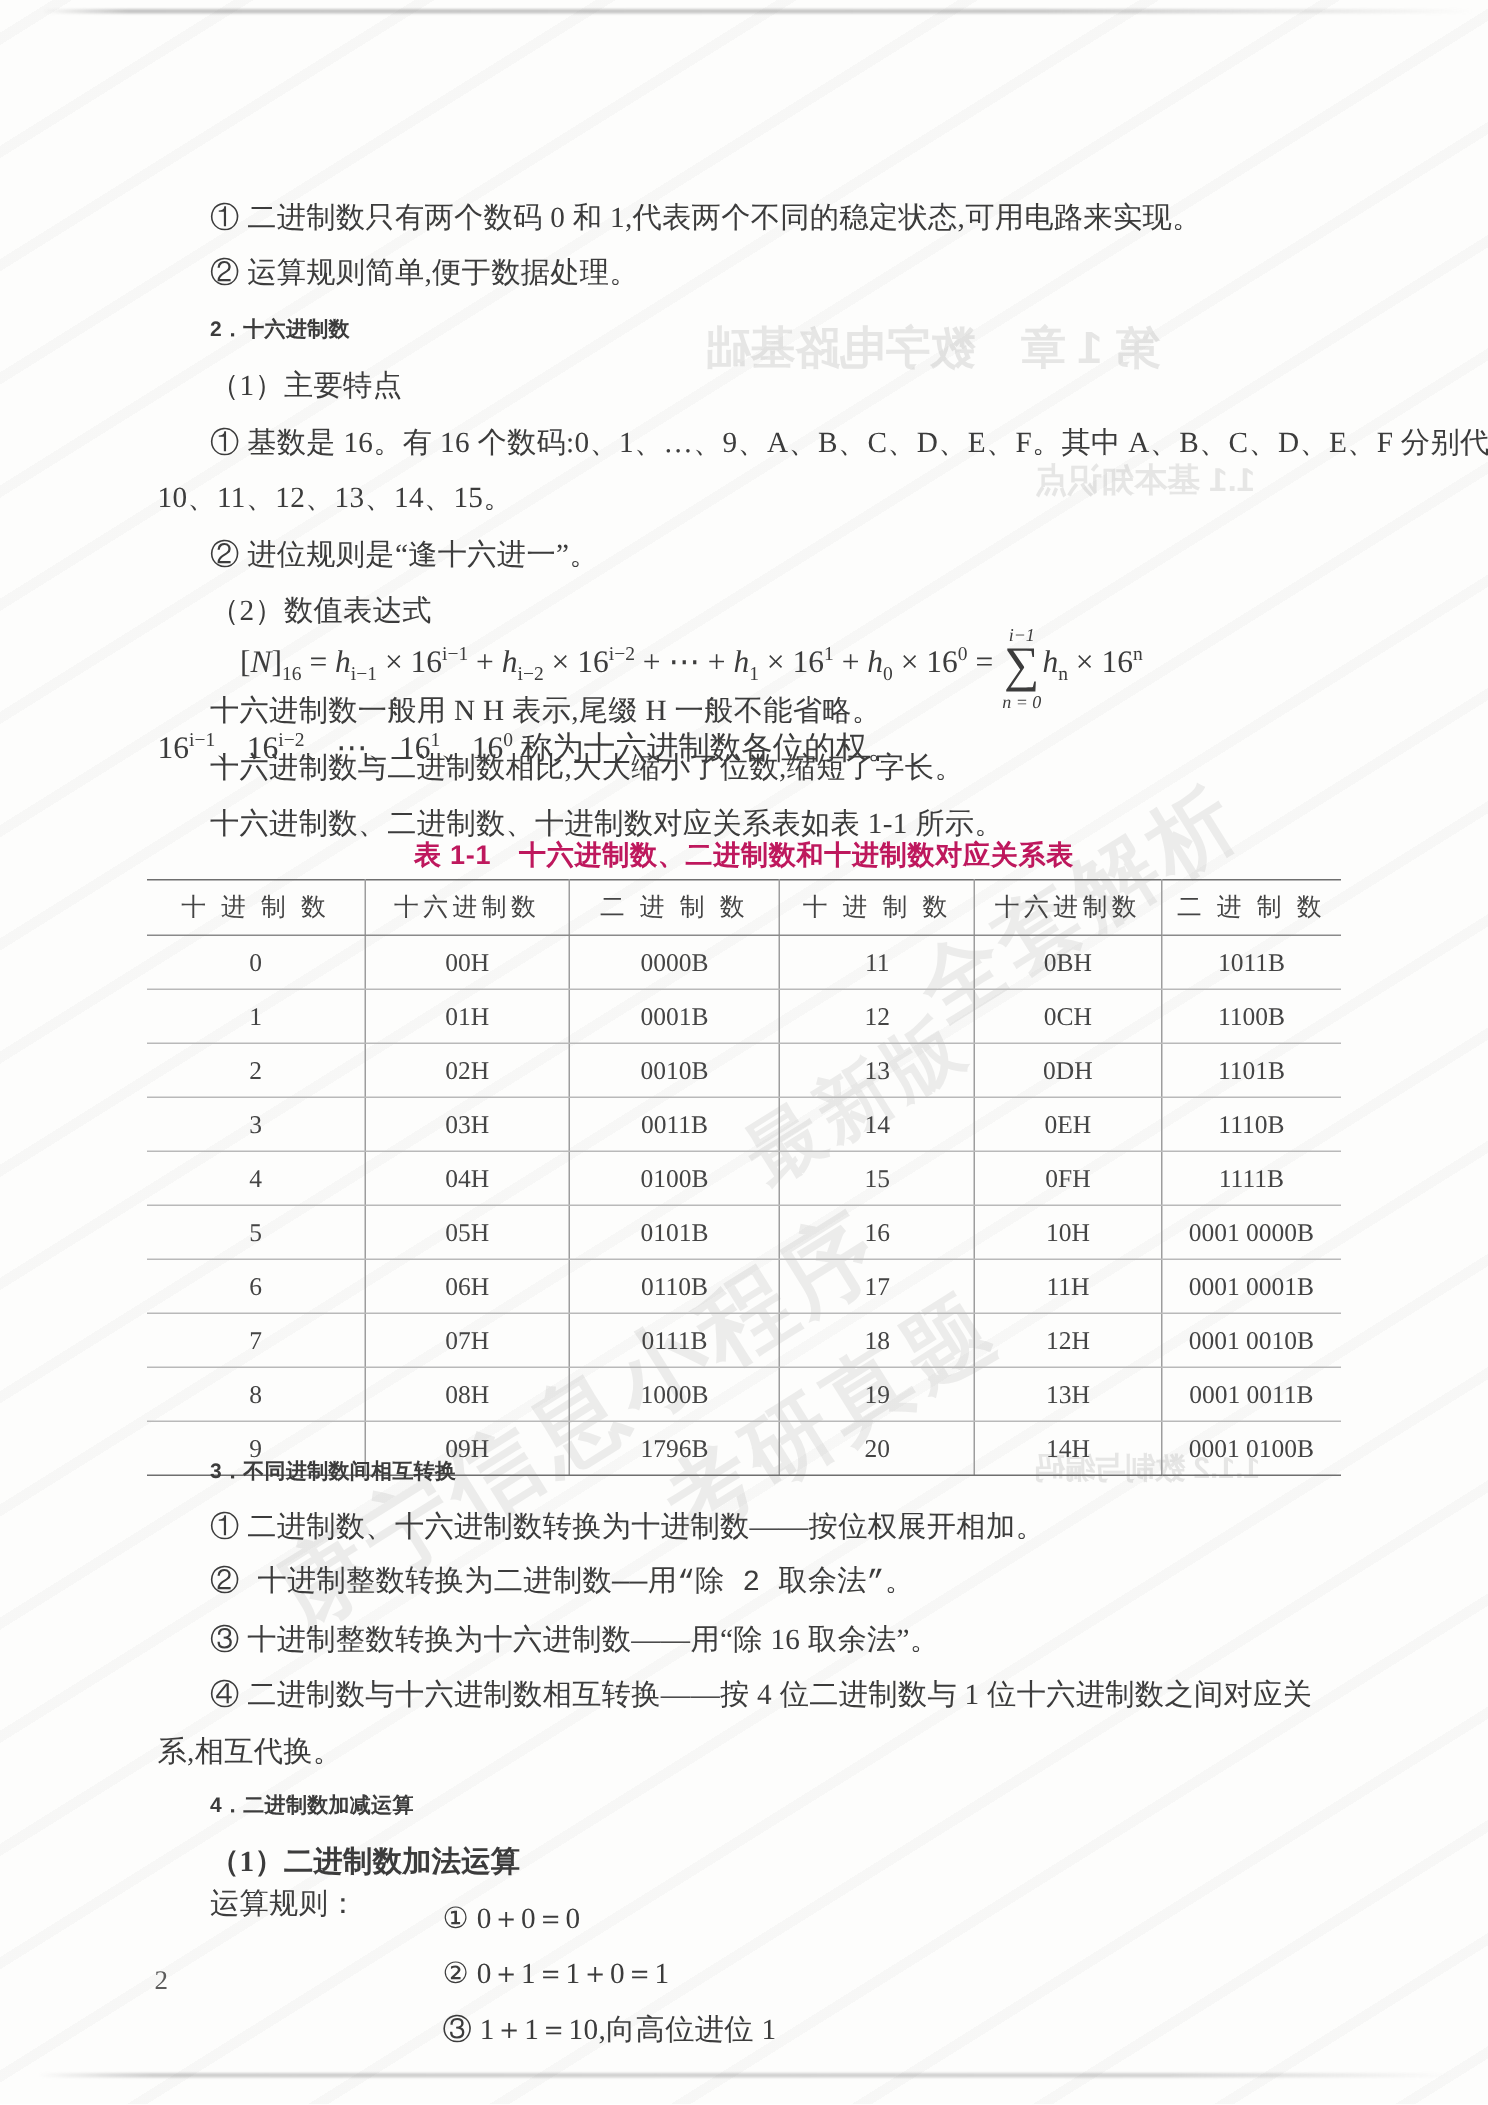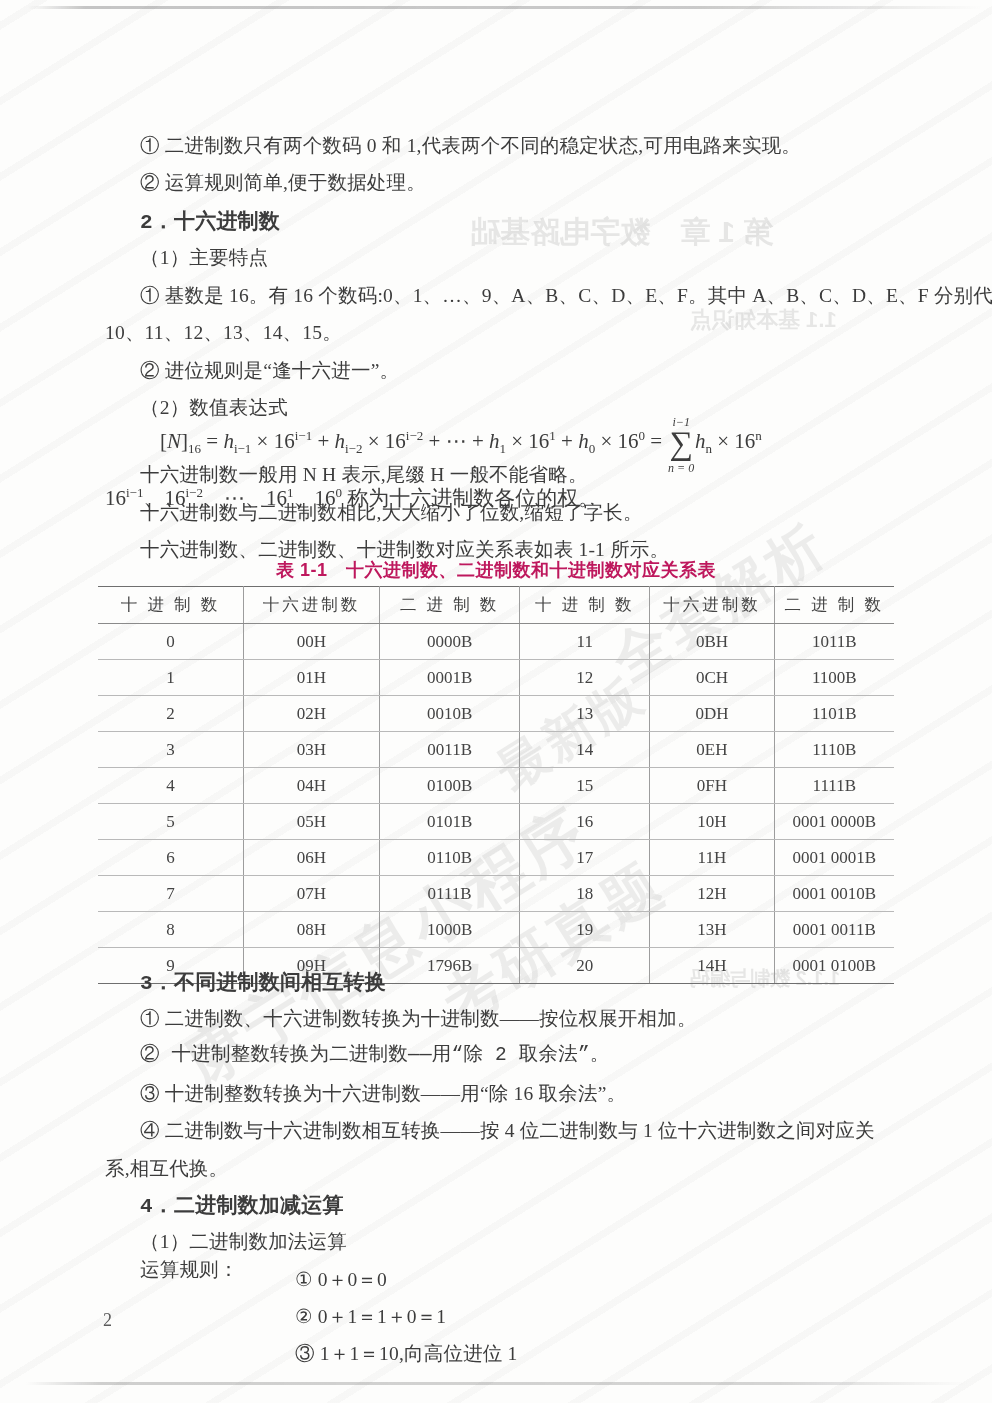--- a/index.html
+++ b/index.html
@@ -85,22 +85,22 @@
   .tline {
     position: absolute;
     font-size: 19.5px;
     line-height: 1.0;
     white-space: nowrap;
     color: #3c3c3c;
   }
   .tline.cn { letter-spacing: .2px; }
   .bold {
     font-weight: 700;
-    font-family: Liberation Mono, monospace;
-    font-size: 21px;
+    font-family: Liberation Sans, sans-serif;
+    font-size: 14px;
     letter-spacing: .5px;
   }
 
   
   .formula {
     position: absolute;
     font-family: "Liberation Serif", serif;
     font-size: 21px;
     white-space: nowrap;
     color: #3c3c3c;
@@ -364,21 +364,21 @@
     <div class="tline cn" style="left:140px; top:1046px;font-family:Liberation Mono, monospace;">② 十进制整数转换为二进制数——用“除 2 取余法”。</div>
 
     <div class="tline cn" style="left:140px; top:1084px;">③ 十进制整数转换为十六进制数——用“除 16 取余法”。</div>
 
     <div class="tline cn" style="left:140px; top:1121px;">④ 二进制数与十六进制数相互转换——按 4 位二进制数与 1 位十六进制数之间对应关</div>
 
     <div class="tline cn" style="left:105px; top:1159px;">系,相互代换。</div>
 
     <div class="tline cn bold" style="left:140px; top:1196px;">4．二进制数加减运算</div>
 
-    <div class="tline cn" style="left:140px; top:1232px;">（1）二进制数加法运算</div>
+    <div class="tline cn" style="left:140px; top:1232px;font-weight:bold;">（1）二进制数加法运算</div>
 
     <div class="tline cn" style="left:140px; top:1260px;">运算规则：</div>
 
     <div class="tline cn" style="left:295px; top:1270px;">① 0＋0＝0</div>
 
     <div class="tline cn" style="left:295px; top:1307px;">② 0＋1＝1＋0＝1</div>
 
     <div class="tline cn" style="left:295px; top:1344px;">③ 1＋1＝10,向高位进位 1</div>
 
     <div class="page-number" style="left:103px; top:1310px;">2</div>

